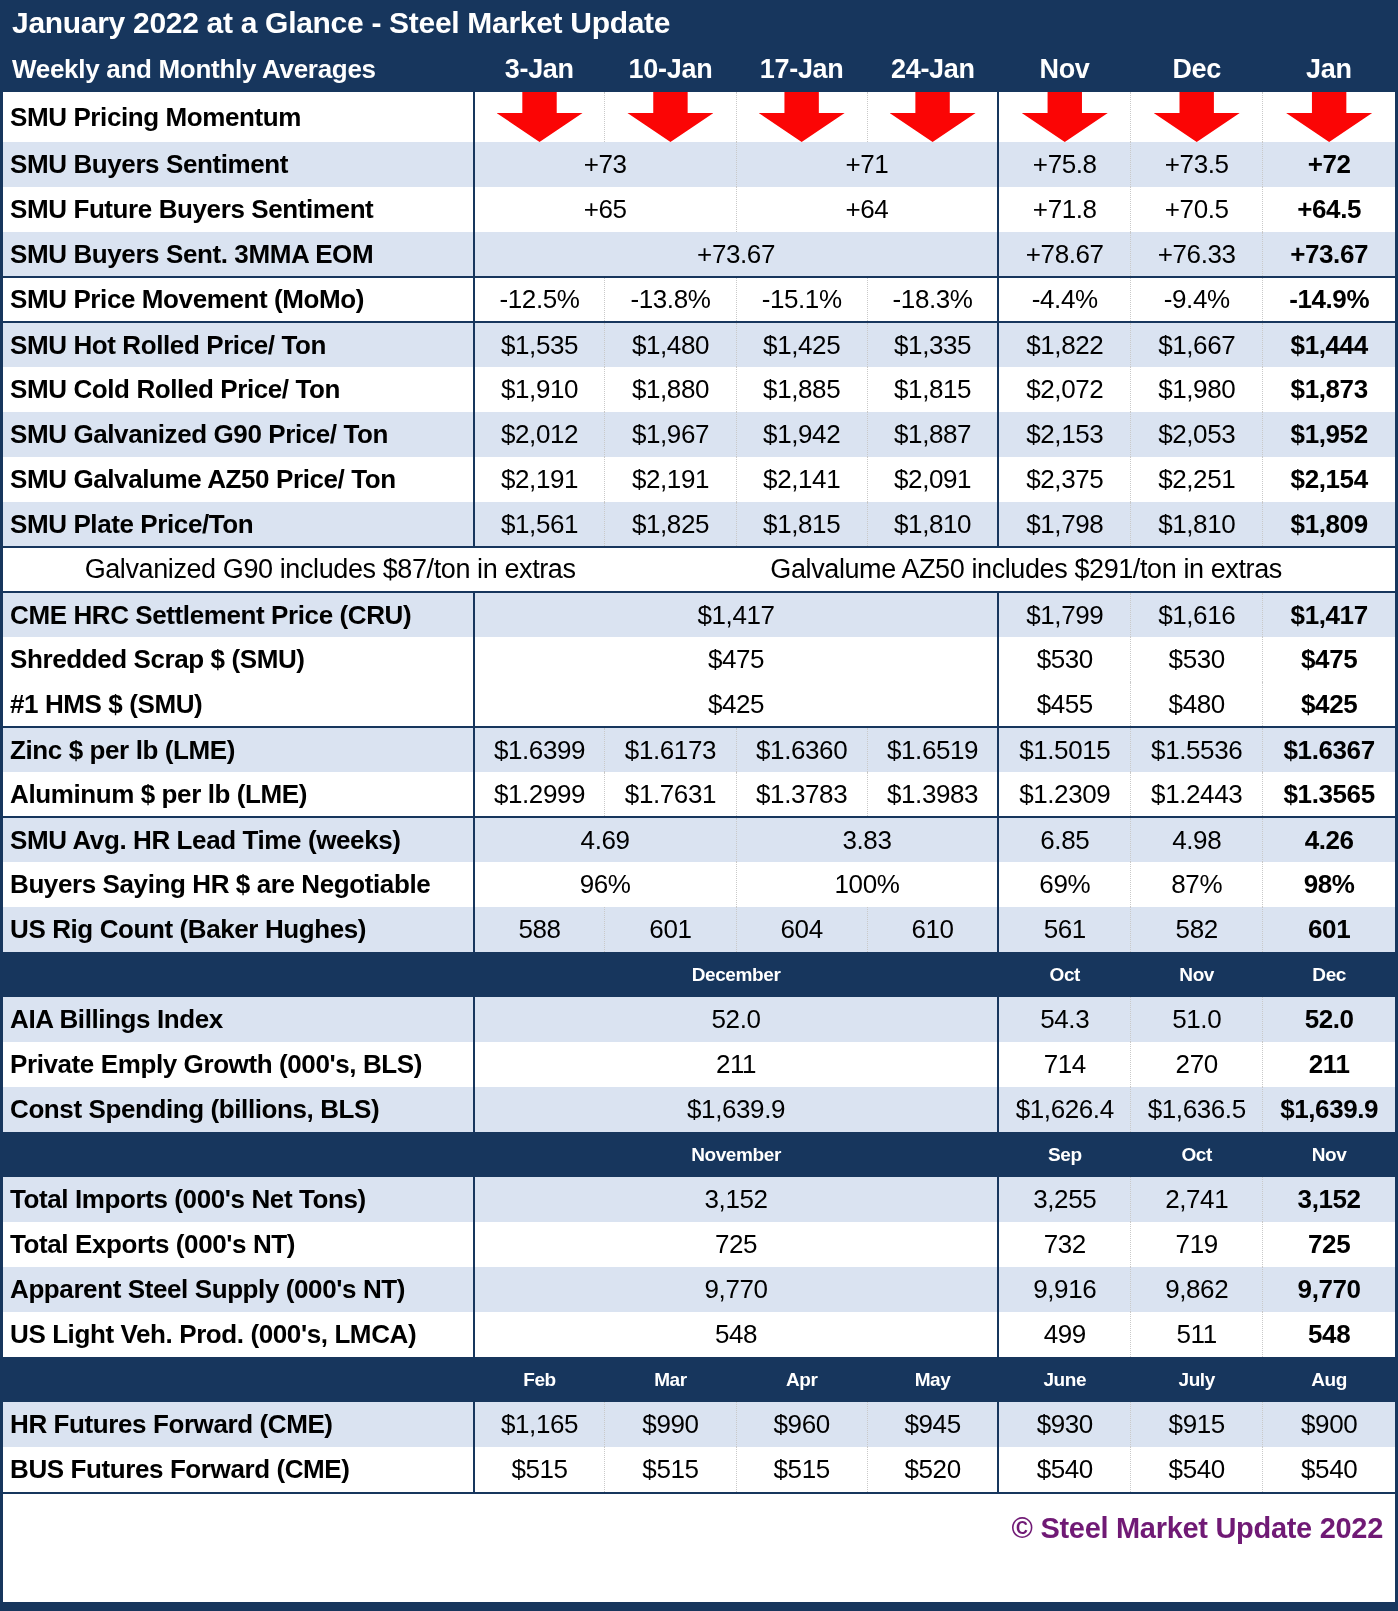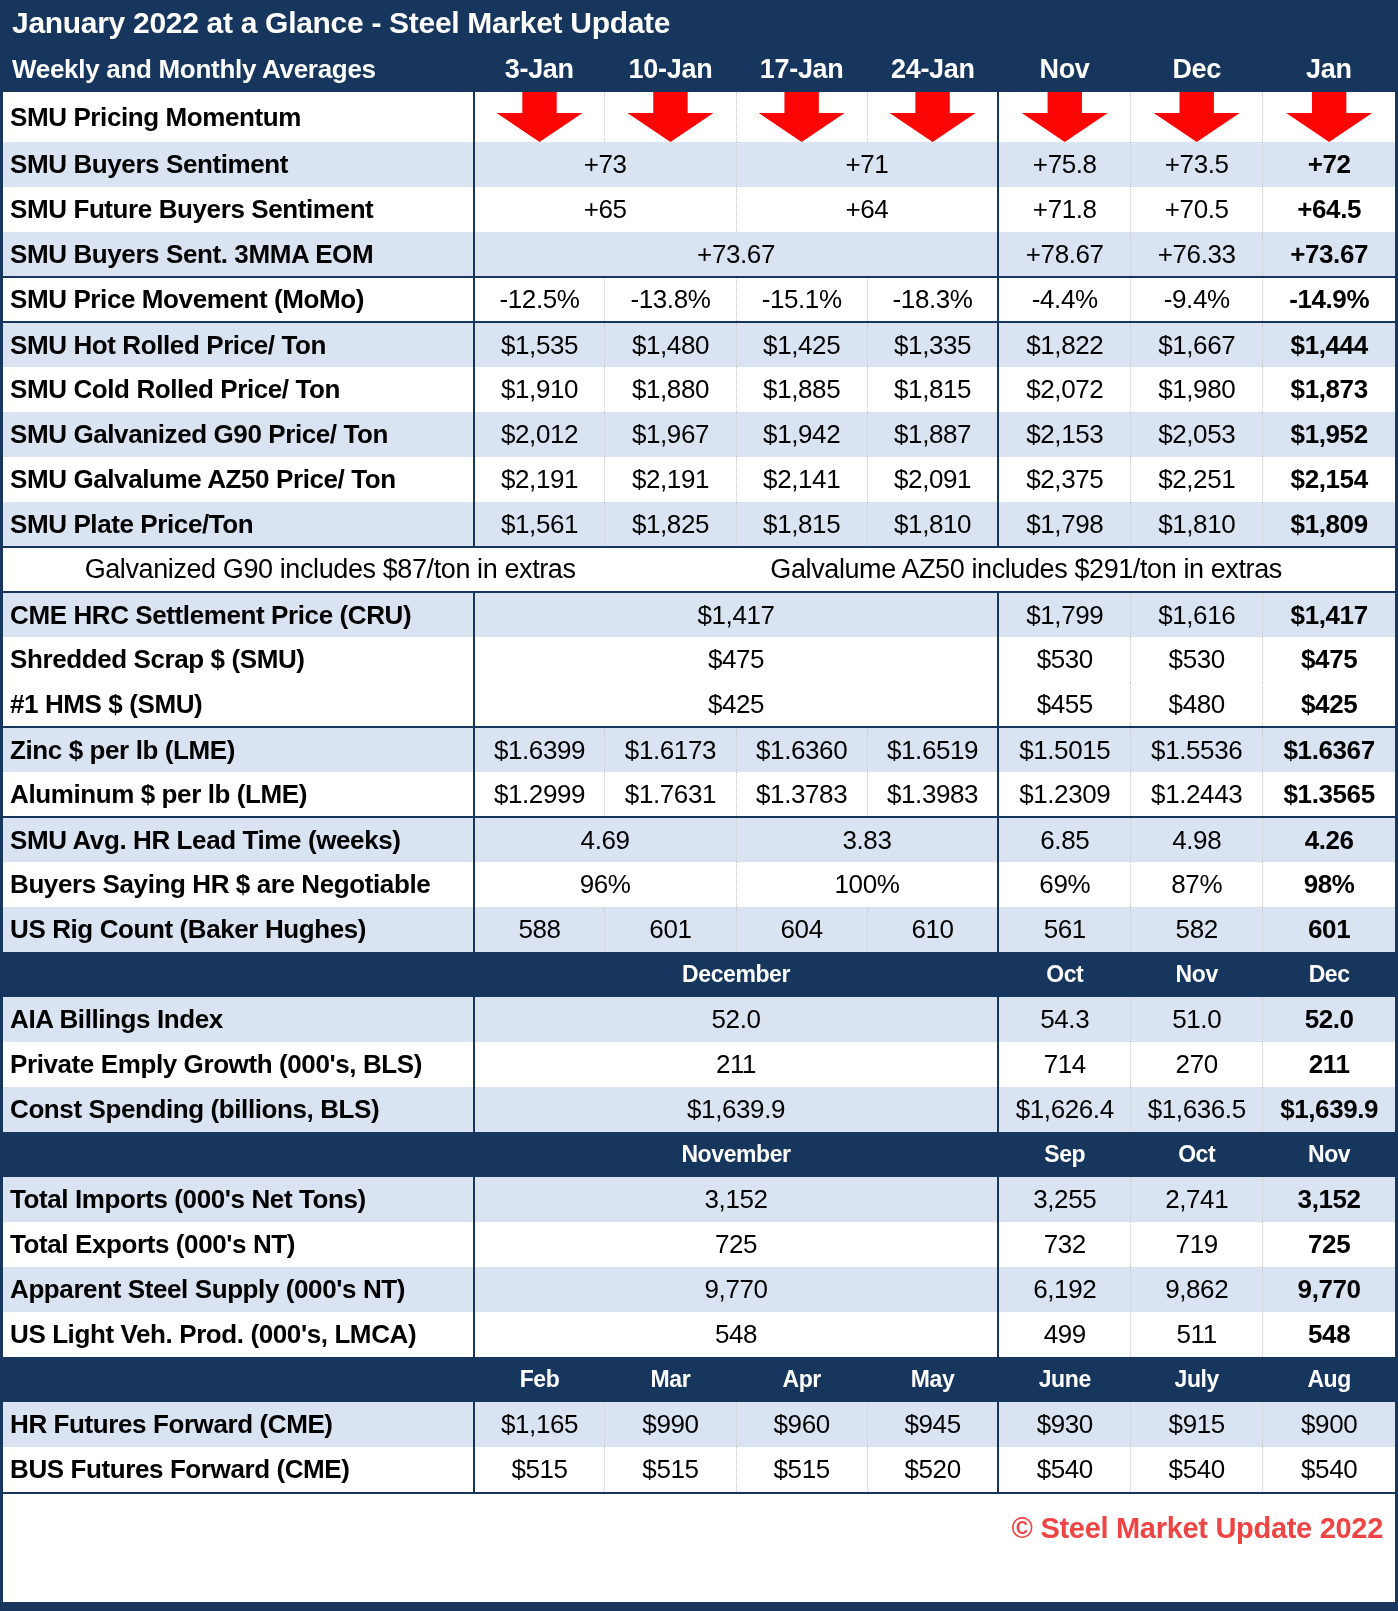--- a/index.html
+++ b/index.html
@@ -32,35 +32,35 @@
     text-align:left;font-weight:bold;padding-left:7px;font-size:26px;
     white-space:nowrap;overflow:hidden;
   }
   tr.blue td{background:var(--blue);}
   tr.white td{background:var(--white);}
   td.val{border-left:1px dotted var(--dot);}
   td.wstart{border-left:2px solid var(--navy);}
   td.mstart{border-left:2px solid var(--navy);}
   tr.tb td{border-top:2px solid var(--navy);}
   td.b{font-weight:bold;}
-  tr.section-bg td{background:var(--navy);color:#fff;font-weight:bold;font-size:23px;border-left-color:var(--navy);}
+  tr.section-bg td{background:var(--navy);color:#fff;font-weight:bold;font-size:19px;border-left-color:var(--navy);}
   .arrow{
     width:86px;height:50px;background:var(--red);margin:0 auto;
     clip-path:polygon(30% 0,70% 0,70% 42%,100% 42%,50% 100%,0 42%,30% 42%);
   }
   td.notecell{background:var(--white);padding:0;}
   .noteflex{display:flex;width:100%;}
   .noteflex span{font-size:27px;color:#000;letter-spacing:-0.4px;}
   .note-l{width:47%;text-align:center;}
   .note-r{width:53%;text-align:center;}
   .footer{
     height:70px;background:var(--white);border-top:2px solid var(--navy);
     display:flex;align-items:center;justify-content:flex-end;padding-right:12px;
   }
-  .footer span{font-weight:bold;font-size:29px;letter-spacing:-0.3px;color:#ef4444;}
+  .footer span{font-weight:bold;font-size:29px;letter-spacing:-0.3px;color:#701a75;}
 </style>
 </head>
 <body>
 
 <div class="sheet">
   <div class="title">January 2022 at a Glance - Steel Market Update</div>
 
   <table>
     <colgroup>
       <col class="c-lbl">
@@ -312,21 +312,21 @@
         <tr class="white">
           <td class="lbl">Total Exports (000's NT)</td>
           <td colspan="4" class="val wstart">725</td>
           <td colspan="1" class="val mstart">732</td>
           <td colspan="1" class="val">719</td>
           <td colspan="1" class="val b">725</td>
         </tr>
         <tr class="blue">
           <td class="lbl">Apparent Steel Supply (000's NT)</td>
           <td colspan="4" class="val wstart">9,770</td>
-          <td colspan="1" class="val mstart">6,192</td>
+          <td colspan="1" class="val mstart">9,916</td>
           <td colspan="1" class="val">9,862</td>
           <td colspan="1" class="val b">9,770</td>
         </tr>
         <tr class="white">
           <td class="lbl">US Light Veh. Prod. (000's, LMCA)</td>
           <td colspan="4" class="val wstart">548</td>
           <td colspan="1" class="val mstart">499</td>
           <td colspan="1" class="val">511</td>
           <td colspan="1" class="val b">548</td>
         </tr>

